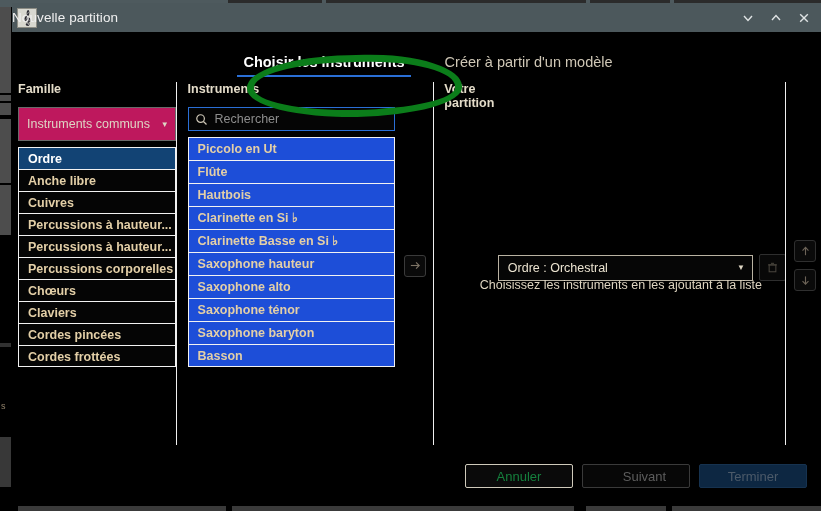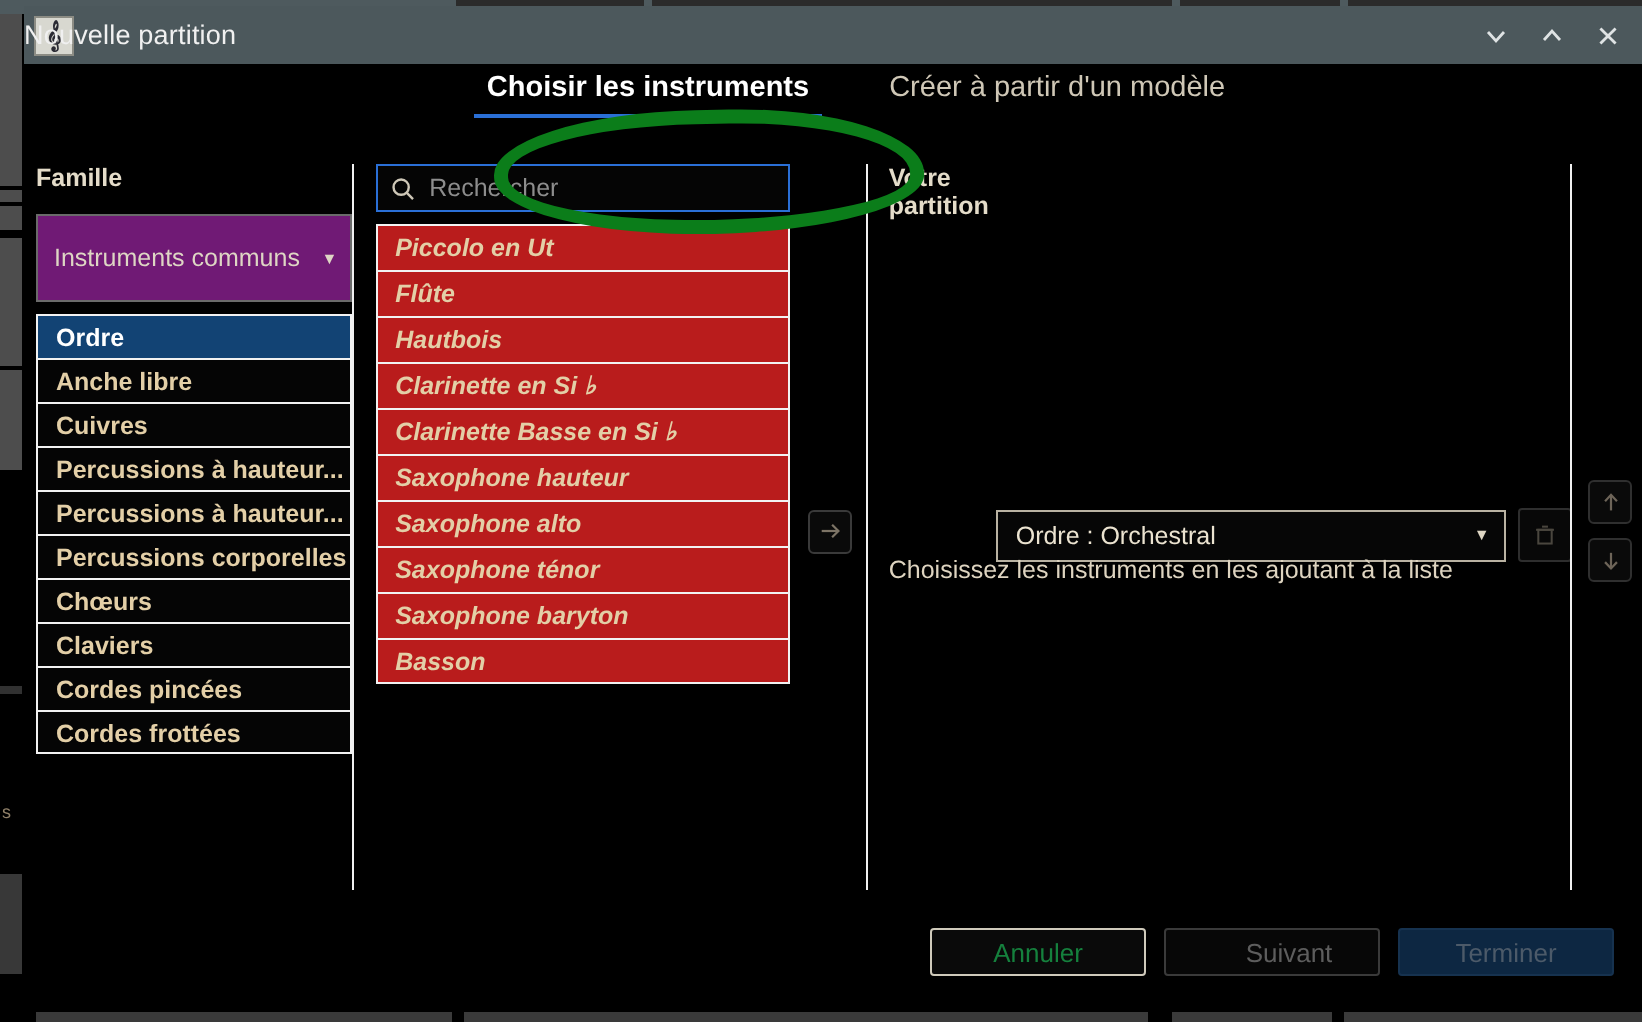--- a/index.html
+++ b/index.html
@@ -119,21 +119,21 @@
     align-items: center;
     justify-content: center;
   }
   .win-btn svg { display: block; }
 
   
   #tab-bar {
     height: 46px;
     flex: none;
     display: flex;
-    align-items: flex-start;
+    align-items: flex-end;
     justify-content: center;
     gap: 28px;
     position: relative;
     margin-left: 23px;
   }
   .tab {
     position: relative;
     padding: 4px 6px 8px 6px;
     font-size: 14.5px;
     color: #cfc7b6;
@@ -181,23 +181,23 @@
 
   
   #families-col {
     width: 172px;
     margin-left: 6px;
     padding-top: 4px;
     display: flex;
     flex-direction: column;
   }
   #family-select {
-    height: 44px;
+    height: 34px;
     border: 1px solid #6a6a6a;
-    background: #701a75;
+    background: #be185d;
     color: #ded6c4;
     font-size: 12.5px;
     display: flex;
     align-items: center;
     padding: 0 6px 0 8px;
     justify-content: space-between;
     margin-bottom: 6px;
     box-sizing: border-box;
   }
   .caret {
@@ -262,27 +262,26 @@
     font-size: 12.5px;
     margin-left: 7px;
   }
   .instr-item {
     height: 23px;
     line-height: 23px;
     padding: 0 0 0 9px;
     font-size: 12.5px;
     font-weight: bold;
     color: #e3cfa7;
-    background: #b91c1c;
+    background: #1d4ed8;
     border: 1px solid #f2f2f2;
     border-bottom: none;
     white-space: nowrap;
     overflow: hidden;
     box-sizing: border-box;
-    font-style: italic;
   }
   .instr-item:last-child { border-bottom: 1px solid #f2f2f2; }
 
   
   #transfer-col {
     width: 40px;
     display: flex;
     align-items: center;
     justify-content: center;
     margin-left: 2px;
@@ -334,21 +333,21 @@
     border-radius: 2px;
     background: #080808;
     display: flex;
     align-items: center;
     justify-content: center;
   }
   #score-empty-msg {
     position: absolute;
     left: 0; right: 24px;
     top: 200px;
-    text-align: left;
+    text-align: right;
     color: #ded4c0;
     font-size: 12.5px;
   }
 
   
   #reorder-col {
     width: 34px;
     display: flex;
     flex-direction: column;
     align-items: center;
@@ -496,20 +495,21 @@
         <div class="family-item">Chœurs</div>
         <div class="family-item">Claviers</div>
         <div class="family-item">Cordes pincées</div>
         <div class="family-item">Cordes frottées</div>
       </div>
     </div>
 
     <div class="v-divider"></div>
 
     <div id="instruments-col">
+      <div class="col-head">Instruments</div>
       <div id="search-box">
         <svg width="13" height="13" viewBox="0 0 14 14">
           <circle cx="6" cy="6" r="4.1" fill="none" stroke="#cfc8b8" stroke-width="1.3"></circle>
           <line x1="9.1" y1="9.1" x2="12.4" y2="12.4" stroke="#cfc8b8" stroke-width="1.3"></line>
         </svg>
         <span id="search-placeholder">Rechercher</span>
       </div>
       <div id="instrument-list">
         <div class="instr-item">Piccolo en Ut</div>
         <div class="instr-item">Flûte</div>

